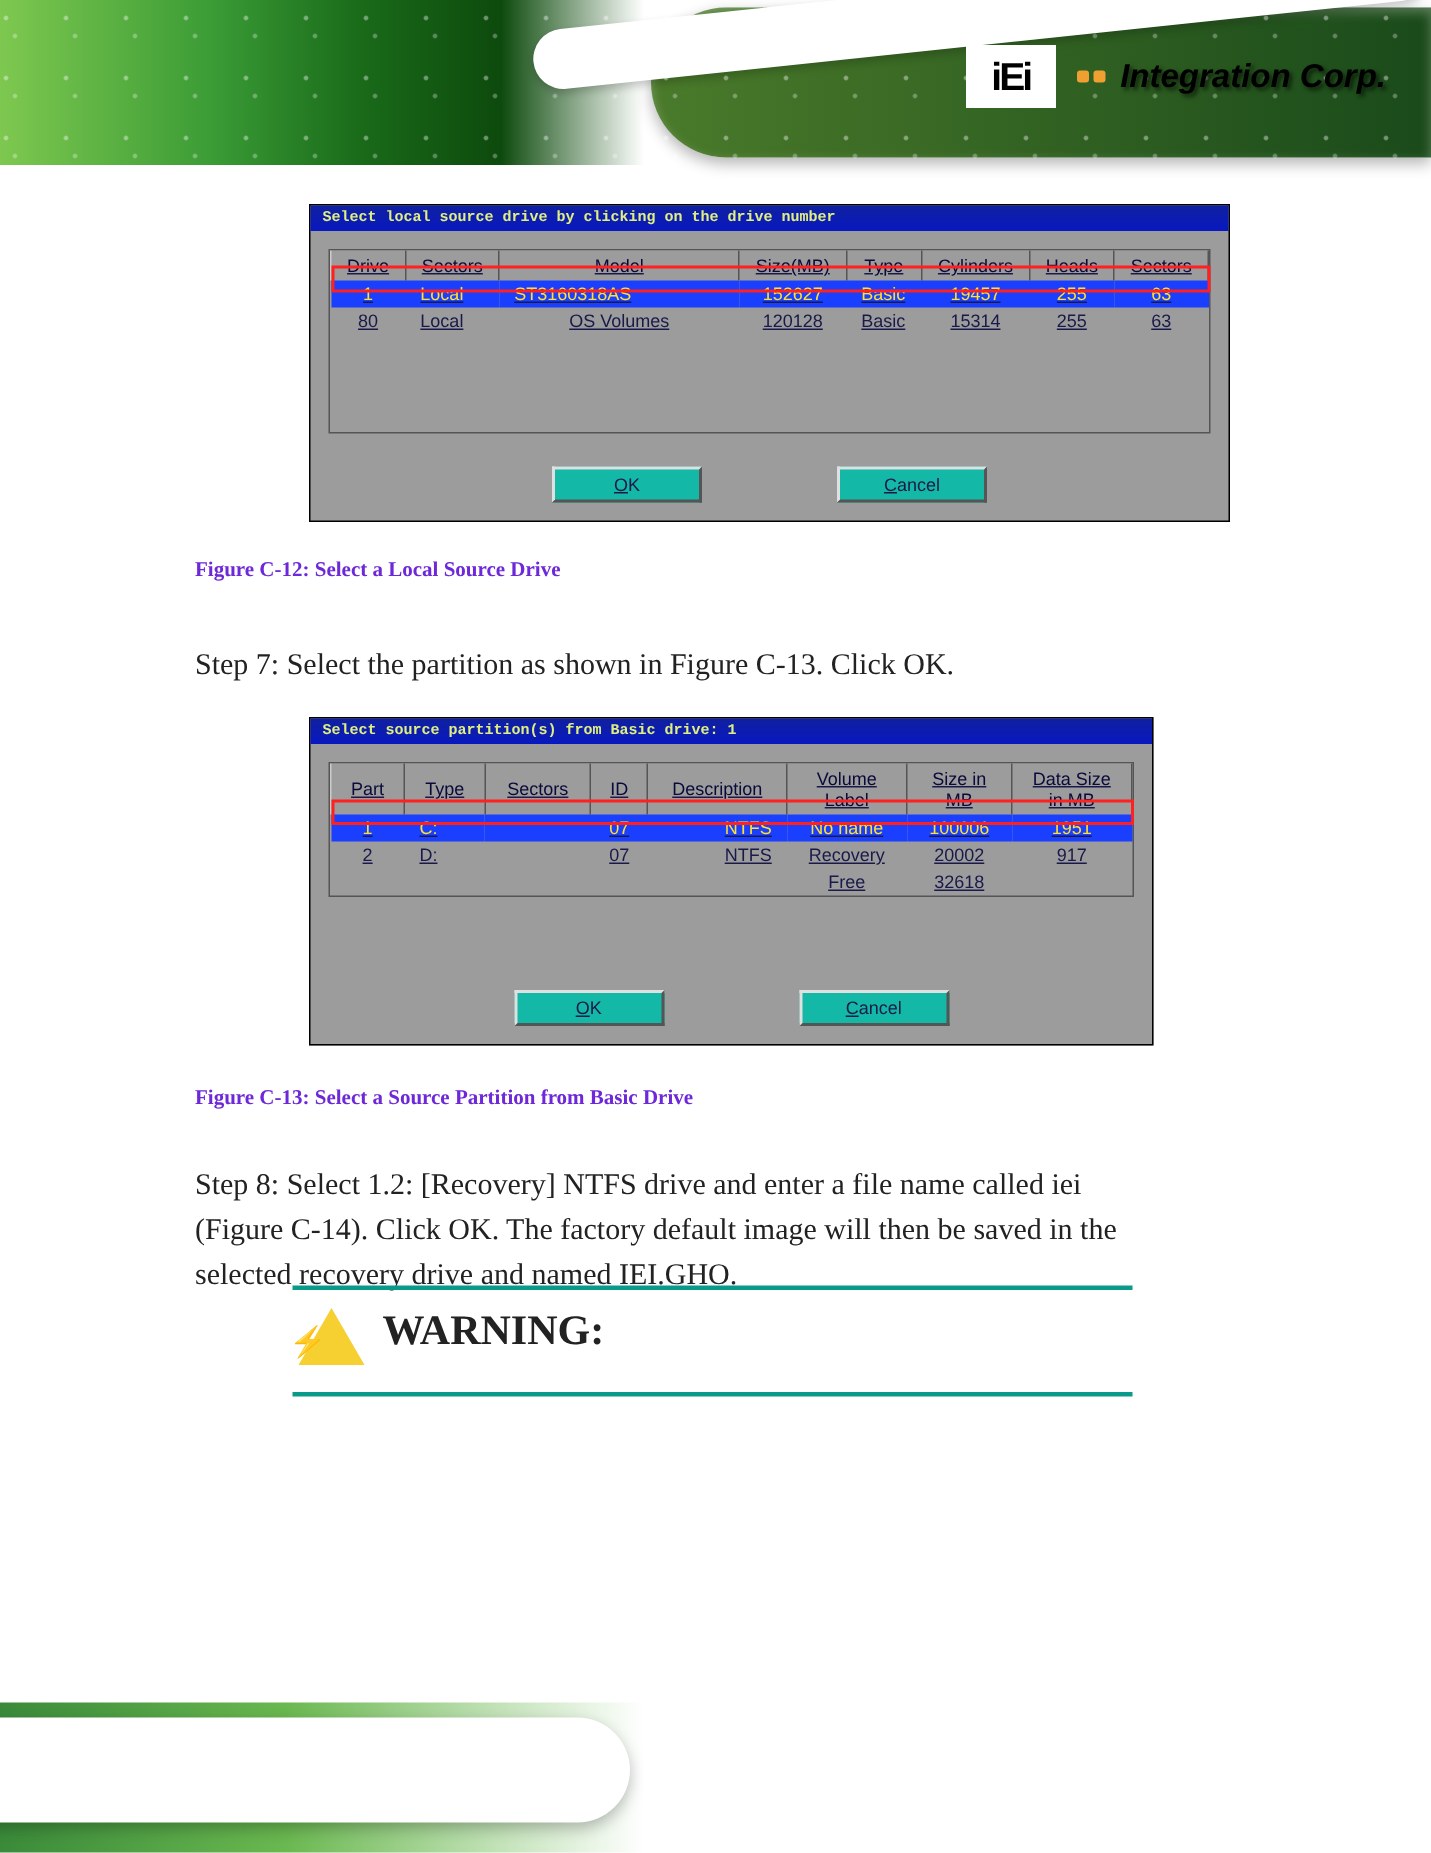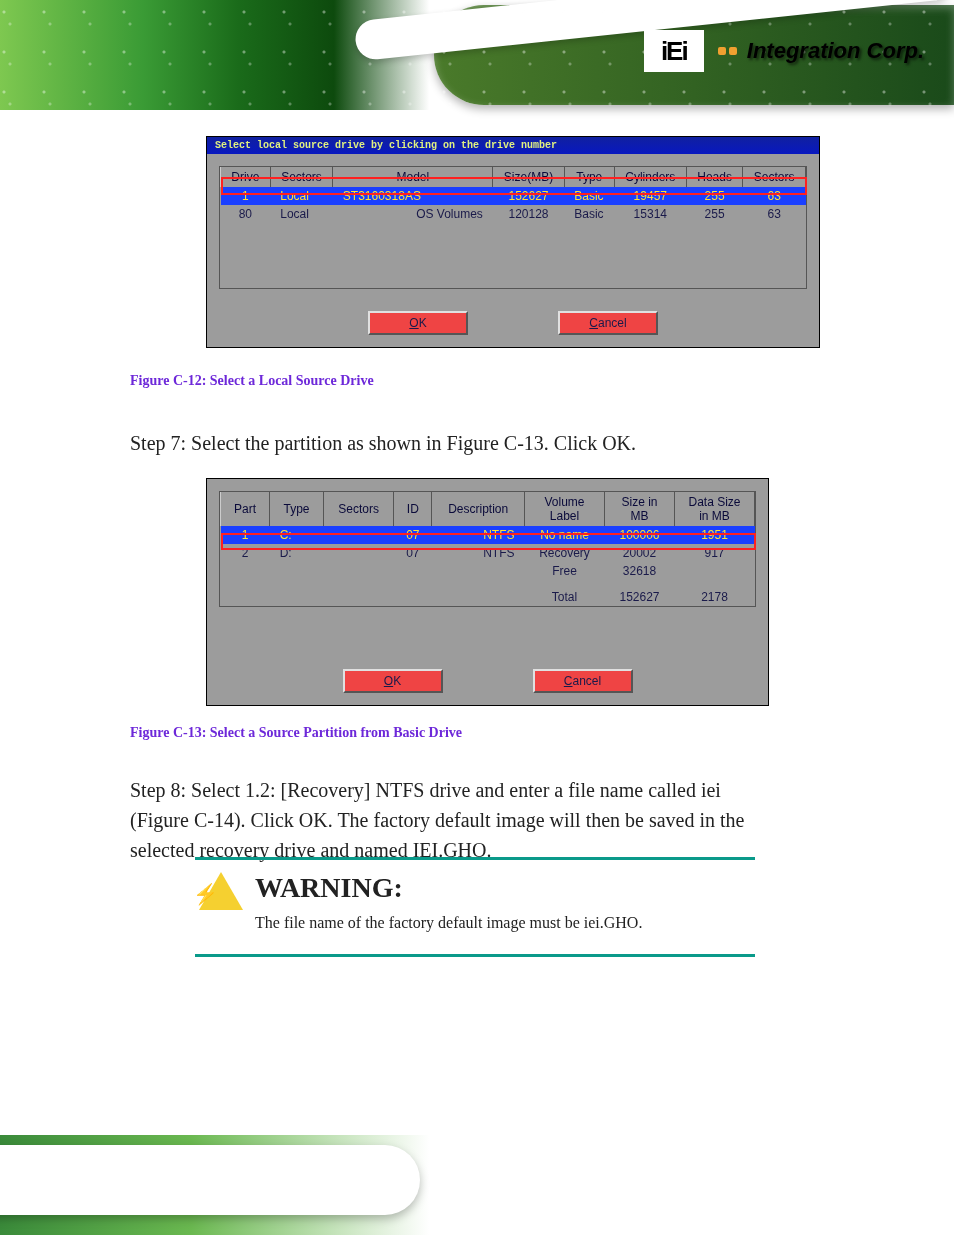--- a/index.html
+++ b/index.html
@@ -98,20 +98,21 @@
     margin: 12px;
     background: #9c9c9c;
     border: 1px solid #555;
   }
   .drive-table, .part-table {
     width: 100%;
     border-collapse: collapse;
     font-family: Arial, sans-serif;
     font-size: 12px;
     color: #1a1a4a;
+    text-decoration: underline;
   }
   .drive-table th, .part-table th {
     background: #9c9c9c;
     color: #0a0a3a;
     font-weight: normal;
     padding: 3px 10px;
     border-left: 1px solid #ccc;
     border-right: 1px solid #555;
     text-align: center;
     font-size: 12px;
@@ -132,21 +133,21 @@
   }
   .dialog-buttons {
     display: flex;
     justify-content: center;
     gap: 90px;
     padding: 10px 0 12px;
   }
   .btn3d {
     width: 100px;
     padding: 3px 0;
-    background: #ef4444;
+    background: #14b8a6;
     border-top: 2px solid #e0e0e0;
     border-left: 2px solid #e0e0e0;
     border-right: 2px solid #555;
     border-bottom: 2px solid #555;
     text-align: center;
     font-size: 12px;
     color: #1a1a4a;
     cursor: pointer;
   }
   .btn3d .ul { text-decoration: underline; }
@@ -267,21 +268,21 @@
           <td style="text-align:left">ST3160318AS</td>
           <td>152627</td>
           <td style="text-align:left">Basic</td>
           <td>19457</td>
           <td>255</td>
           <td>63</td>
         </tr>
         <tr>
           <td>80</td>
           <td style="text-align:left">Local</td>
-          <td style="text-align:right">OS Volumes</td>
+          <td style="text-align:center">OS Volumes</td>
           <td>120128</td>
           <td style="text-align:left">Basic</td>
           <td>15314</td>
           <td>255</td>
           <td>63</td>
         </tr>
       </tbody>
     </table>
     <div class="empty-area"></div>
   </div>
@@ -290,20 +291,21 @@
     <div class="btn3d"><span class="ul">C</span>ancel</div>
   </div>
   <div class="red-box" style="left:14px; top:40px; width:586px; height:18px;"></div>
 </div>
 
 <div class="fig-caption" style="left:130px; top:373px; font-weight:bold;">Figure C-12: Select a Local Source Drive</div>
 
 <div class="body-text" style="left:130px; top:428px; width:620px;">Step 7:  Select the partition as shown in Figure C-13. Click OK.</div>
 
 <div class="dialog" style="left:206px; top:478px; width:563px;">
+  <div class="dialog-title">Select source partition(s) from Basic drive: 1</div>
   <div class="table-wrap">
     <table class="part-table">
       <thead>
         <tr>
           <th>Part</th>
           <th>Type</th>
           <th>Sectors</th>
           <th>ID</th>
           <th>Description</th>
           <th style="white-space:pre-line; width:80px">Volume Label</th>
@@ -335,26 +337,20 @@
         <tr>
           <td></td>
             <td></td>
             <td></td>
             <td></td>
             <td></td>
           <td>Free</td>
           <td>32618</td>
           <td></td>
         </tr>
-        <tr>
-          <td colspan="5"></td>
-          <td style="padding-top:10px">Total</td>
-          <td style="padding-top:10px">152627</td>
-          <td style="padding-top:10px">2178</td>
-        </tr>
       </tbody>
     </table>
   </div>
   <div style="height:40px"></div>
   <div class="dialog-buttons">
     <div class="btn3d"><span class="ul">O</span>K</div>
     <div class="btn3d"><span class="ul">C</span>ancel</div>
   </div>
   <div class="red-box" style="left:14px; top:54px; width:535px; height:17px;"></div>
 </div>
@@ -365,21 +361,20 @@
 
 <div class="warning-block" style="top:857px;">
   <div class="hr-teal"></div>
   <div class="warn-content">
     <div style="position:relative">
       <div class="warn-icon"></div>
       <div class="warn-bolt">⚡</div>
     </div>
     <div>
       <div class="warn-title">WARNING:</div>
-      <div class="warn-text">The file name of the factory default image must be iei.GHO.</div>
     </div>
   </div>
   <div class="hr-teal"></div>
 </div>
 
 <div class="bottom-banner">
   <div class="swoosh-bottom"></div>
 </div>
 
 </body></html>

